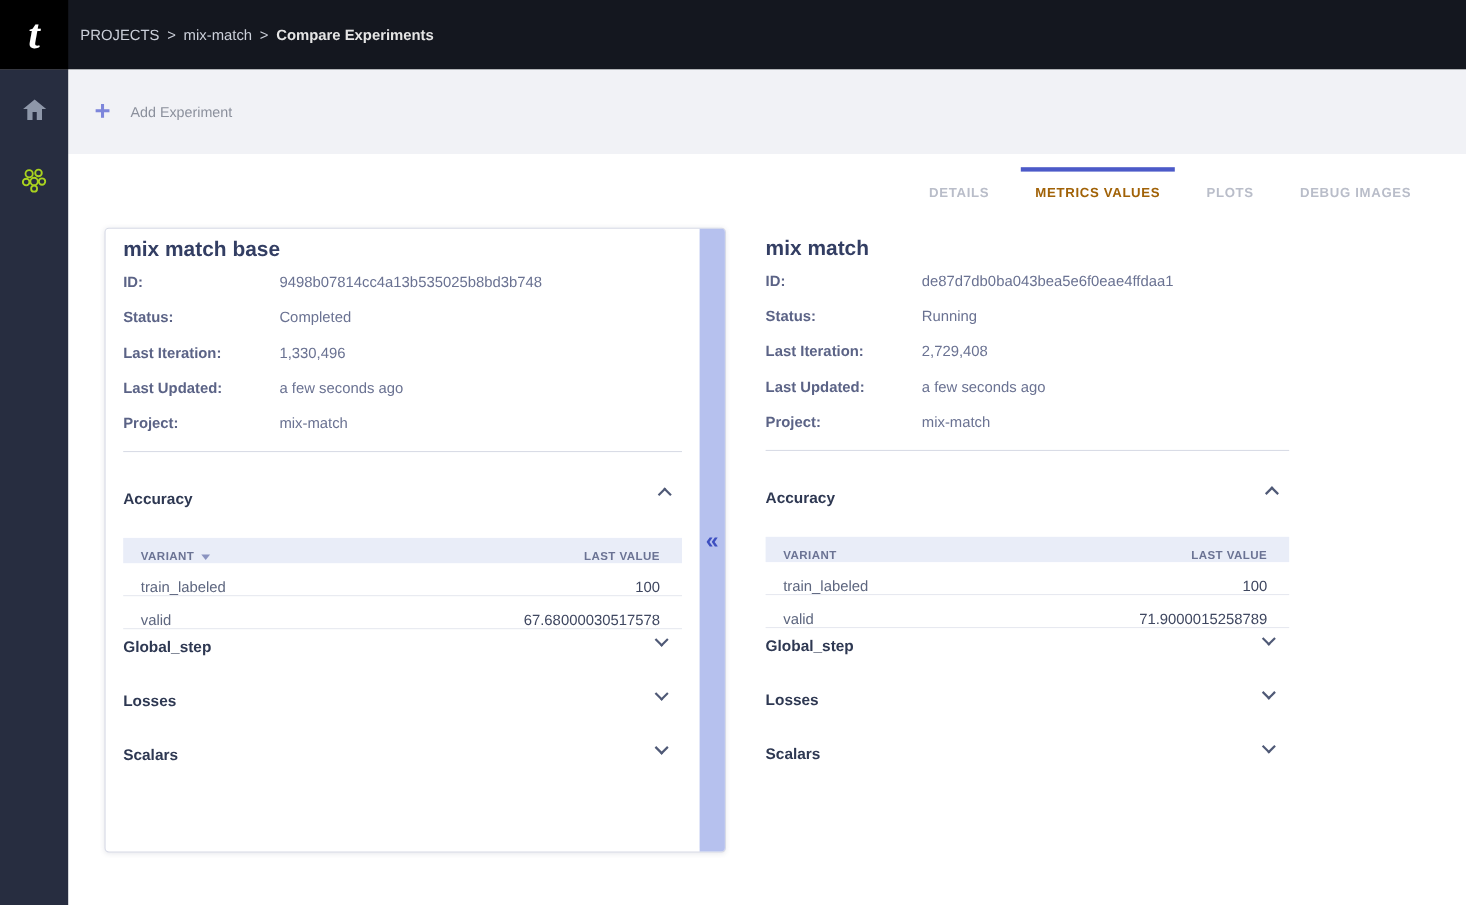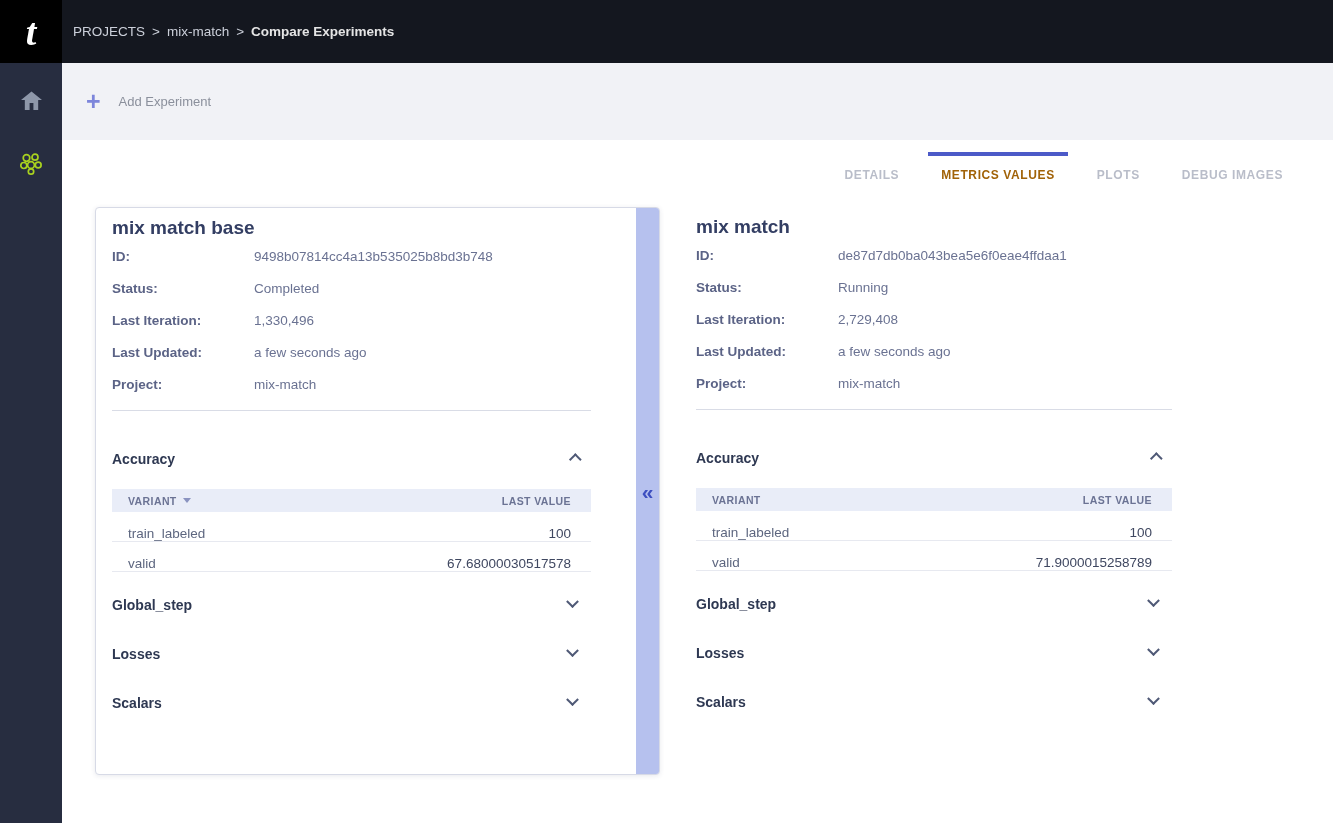--- a/index.html
+++ b/index.html
@@ -55,56 +55,56 @@
     font-size:12px; font-weight:bold; letter-spacing:.6px;
     color:#b9bdc9; cursor:pointer; text-transform:uppercase; white-space:nowrap;margin-top:12px;
   }
   .tab.active { color:#a16207; }
   .tab.active::before {
     content:""; position:absolute; top:0; left:-13px; right:-13px; height:4px;
     background:#4c5ac8;
   }
 
   
-  .card { position:absolute; top:207px; display:flex;gap:29px; }
+  .card { position:absolute; top:207px; display:flex; }
   .card.left {
     left:95px; width:565px; height:568px;
     background:#fff; border:1px solid #d7dae6; border-radius:4px;
     box-shadow:0 1px 5px rgba(40,50,90,.10);
   }
   .card.right { left:680px; width:508px; height:568px; background:transparent; }
 
   .card-content { flex:1; padding:8px 16px 0 16px; min-width:0; }
 
   .card-title { font-size:19px; font-weight:bold; color:#333e63; line-height:24px; }
 
   .details { }
   .detail-row { display:flex; align-items:center; height:32px; font-size:13.5px; }
   .dlabel { width:142px; font-weight:bold; color:#5b6386; flex:none; }
   .dvalue { color:#6a7292; white-space:nowrap; overflow:hidden; text-overflow:ellipsis; }
 
   .divider { margin-top:10px; border-top:1px solid #d9dce6; }
 
   .metric-header {
-    margin-top:34px; height:28px; display:flex; align-items:center;
+    margin-top:34px; height:28px; display:flex; align-items:flex-start;
     justify-content:space-between; padding-right:14px; cursor:pointer;
   }
   .metric-header.collapsed { margin-top:0; height:49px; }
   .mname { font-size:14px; font-weight:bold; color:#2e3852; }
 
   .chev {
     width:9px; height:9px; display:inline-block;
     border-left:2px solid #4f5976; border-bottom:2px solid #4f5976;
   }
   .chev.up { transform:rotate(135deg) translate(-2px,-2px); }
   .chev.down { transform:rotate(-45deg) translate(2px,-2px); }
 
   .mtable { margin-top:16px; margin-bottom:8px; }
   .mt-head {
-    height:23px; background:#e9edf8; display:flex; align-items:center;
+    height:23px; background:#e9edf8; display:flex; align-items:flex-end;
     justify-content:space-between; padding:0 20px 0 16px;
     font-size:10.5px; font-weight:bold; letter-spacing:.4px; color:#6b7394;
   }
   .mt-head .hd { display:flex; align-items:center; gap:6px; cursor:pointer; }
   .sort-caret {
     width:0; height:0; display:inline-block;
     border-left:4px solid transparent; border-right:4px solid transparent;
     border-top:5px solid #8a93c0;
   }
   .mt-row {

